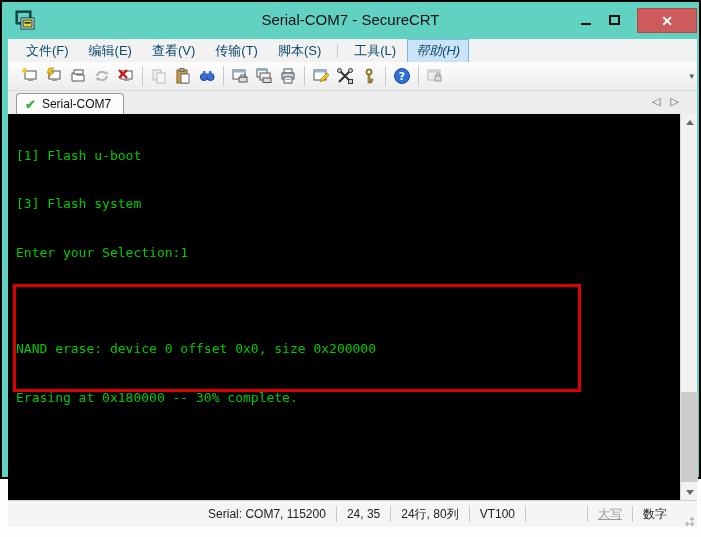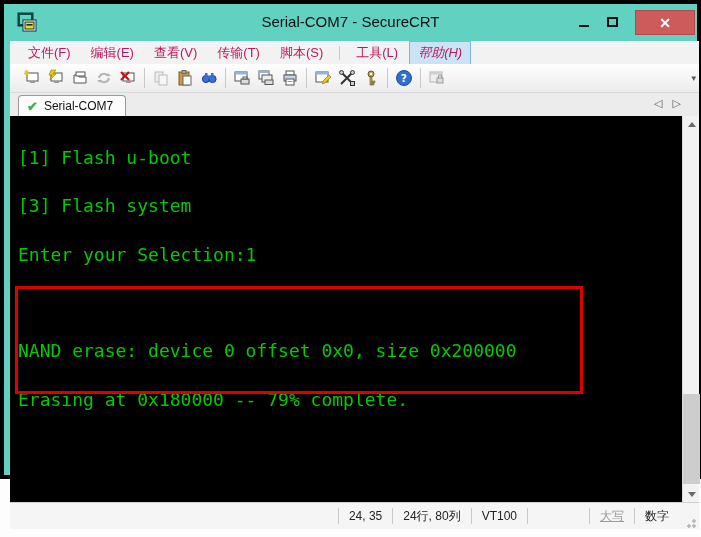--- a/index.html
+++ b/index.html
@@ -2,38 +2,38 @@
 <html><head>
 <meta charset="utf-8">
 <style>
   html,body{margin:0;padding:0;background:#fdfdfd;}
   *{box-sizing:border-box;}
   body{font-family:"Liberation Sans", sans-serif;}
   #stage{position:relative;width:701px;height:537px;background:#fdfdfd;overflow:hidden;}
 
   
   .window{position:absolute;left:0;top:0;width:701px;height:479px;background:#61d2c2;
-          border:4px solid #000000;}
+          border:2px solid #000000;}
 
   
   .titlebar{position:absolute;left:0;top:0;width:100%;height:37px;}
   .app-icon{position:absolute;left:11px;top:7px;width:24px;height:24px;}
   .title-text{position:absolute;left:0;right:0;top:9px;text-align:center;font-size:15px;color:#101010;}
   .controls{position:absolute;right:2px;top:6px;display:flex;align-items:flex-start;}
   .ctl{width:29px;height:23px;display:flex;align-items:center;justify-content:center;color:#111;cursor:default;}
   .ctl-min .glyph{width:10px;height:2px;background:#111;margin-top:8px;}
   .ctl-max .glyph{width:11px;height:10px;border:2px solid #111;background:transparent;}
   .ctl-close{width:60px;height:25px;background:#cd5b5b;border:1px solid #b24848;display:flex;align-items:center;justify-content:center;margin-left:8px;}
   .ctl-close .x{color:#fff;font-size:14px;font-weight:bold;line-height:1;}
 
   
   .inner{position:absolute;left:6px;top:37px;width:689px;height:488px;background:#f0f0f0;}
 
   
-  .menubar{position:absolute;left:0;top:0;width:100%;height:23px;background:#f2f2f2;display:flex;align-items:center;padding-left:8px;font-size:13px;color:#be185d;}
+  .menubar{position:absolute;left:0;top:0;width:100%;height:23px;background:#f2f2f2;display:flex;align-items:center;padding-left:8px;font-size:13px;color:#0c4a6e;}
   .menu-item{padding:2px 8px;margin:0 1px;border:1px solid transparent;white-space:nowrap;}
   .menu-item.hl{background:#cbe3f7;border:1px solid #7fb5e3;font-style:italic;}
   .menu-sep{width:1px;height:14px;background:#c9c9c9;margin:0 6px;}
 
   
   .toolbar{position:absolute;left:0;top:23px;width:100%;height:29px;
            background:linear-gradient(#fefefe,#ececec);border-bottom:1px solid #d9d9d9;
            display:flex;align-items:center;padding-left:10px;}
   .tbtn{width:24px;height:24px;display:flex;align-items:center;justify-content:center;border-radius:2px;}
   .tsep{width:1px;height:20px;background:#c9c9c9;margin:0 4px;}
@@ -41,21 +41,21 @@
 
   
   .tabbar{position:absolute;left:0;top:52px;width:100%;height:23px;background:#ececec;}
   .tab{position:absolute;left:8px;top:2px;height:21px;background:#fcfcfc;border:1px solid #9a9a9a;border-bottom:none;border-radius:4px 4px 0 0;display:flex;align-items:center;gap:6px;padding:0 12px 0 8px;font-size:12px;color:#111;}
   .tab-check{color:#44b04a;font-weight:bold;font-size:13px;line-height:1;}
   .tab-arrows{position:absolute;right:8px;top:4px;font-size:11px;color:#555;letter-spacing:10px;}
 
   
   .terminal{position:absolute;left:0;top:75px;width:689px;height:386px;background:#000;}
   .term-text{position:absolute;left:0;top:0;right:17px;bottom:0;padding:2px 0 0 8px;
-             font-family:"DejaVu Sans Mono", monospace;font-size:18px;line-height:16.1px;
+             font-family:"DejaVu Sans Mono", monospace;font-size:13px;line-height:16.1px;
              color:#00cb00;white-space:pre;overflow:hidden;}
   .term-line{height:16.1px;}
   .hl-box{position:absolute;left:5px;top:170px;width:568px;height:108px;border:3px solid #de0000;pointer-events:none;}
 
   
   .scrollbar{position:absolute;right:0;top:0;width:17px;height:100%;background:#f2f2f2;border-left:1px solid #dcdcdc;}
   .sb-btn{position:absolute;left:0;width:17px;height:16px;display:flex;align-items:center;justify-content:center;}
   .sb-up{top:0;} .sb-down{bottom:0;}
   .tri-up{width:0;height:0;border-left:4px solid transparent;border-right:4px solid transparent;border-bottom:5px solid #6a6a6a;}
   .tri-down{width:0;height:0;border-left:4px solid transparent;border-right:4px solid transparent;border-top:5px solid #6a6a6a;}
@@ -255,21 +255,21 @@
         </div>
       </div>
 
       <div class="terminal">
         <div class="term-text">
           <div class="term-line">[1] Flash u-boot</div>
           <div class="term-line">[3] Flash system</div>
           <div class="term-line">Enter your Selection:1</div>
           <div class="term-line"></div>
           <div class="term-line">NAND erase: device 0 offset 0x0, size 0x200000</div>
-          <div class="term-line">Erasing at 0x180000 -- 79% complete.</div>
+          <div class="term-line">Erasing at 0x180000 -- 30% complete.</div>
           
           
           
           
           
           
           
           
           
           
@@ -287,20 +287,21 @@
             </div>
           <div class="sb-thumb"></div>
           <div class="sb-btn sb-down">
               <div class="tri-down"></div>
             </div>
         </div>
       </div>
 
       <div class="statusbar">
         <div class="sb-spacer"></div>
+        <div class="sb-cell">Serial: COM7, 115200</div>
         <div class="sb-cell bl">24, 35</div>
         <div class="sb-cell bl">24行, 80列</div>
         <div class="sb-cell bl">VT100</div>
         <div class="sb-blank"></div>
         <div class="sb-cell bl sb-dim">大写</div>
         <div class="sb-cell bl">数字</div>
         <div class="grip"></div>
       </div>
 
     </div>

